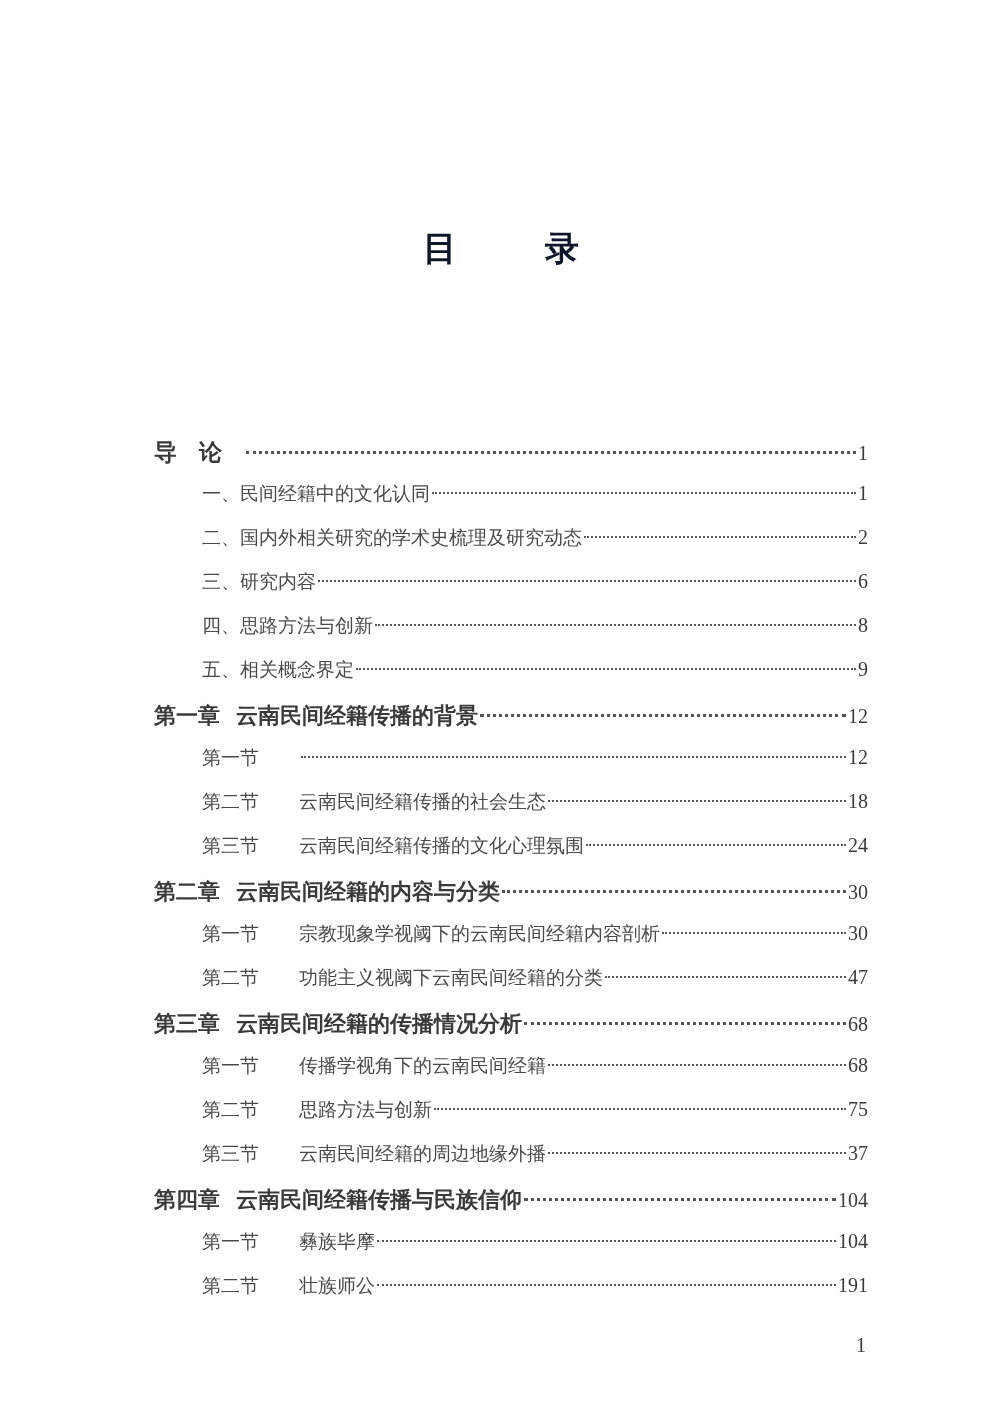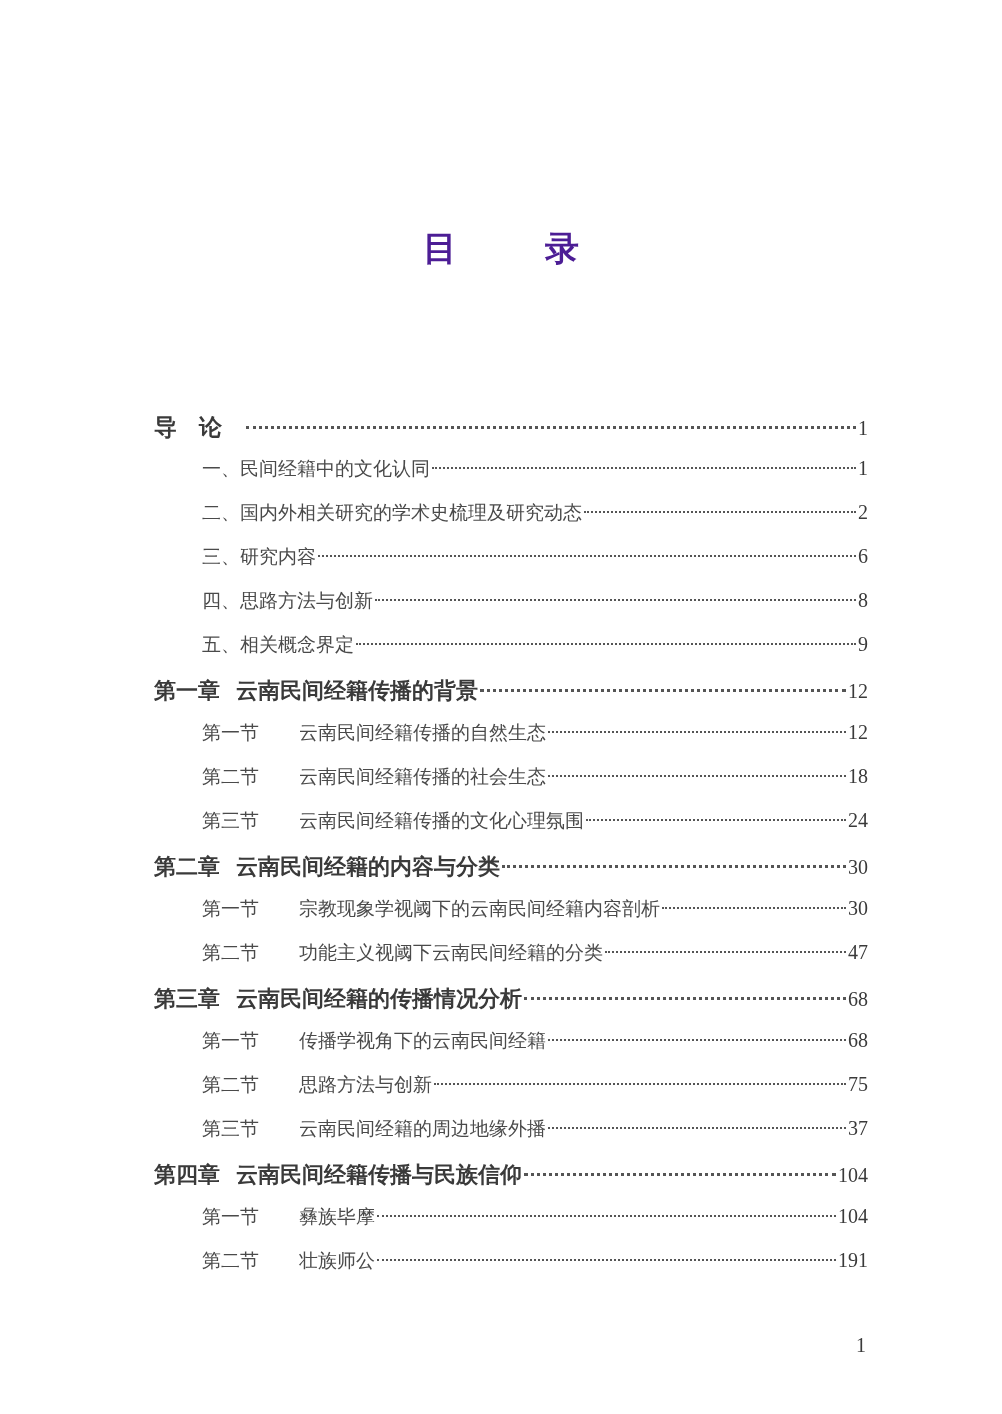--- a/index.html
+++ b/index.html
@@ -19,25 +19,25 @@
       position: absolute;
       top: 226px;
       left: 0;
       width: 1002px;
       text-align: center;
       font-family: "DejaVu Sans", "Liberation Sans", sans-serif;
       font-size: 34px;
       font-weight: bold;
       letter-spacing: 38px;
       text-indent: 38px;
-      color: #4c1d95;
+      color: #0f172a;
     }
     .toc {
       position: absolute;
-      top: 412px;
+      top: 437px;
       left: 154px;
       width: 714px;
     }
     .toc-row {
       display: flex;
       align-items: baseline;
       white-space: nowrap;
       overflow: hidden;
     }
     .toc-row.intro {
@@ -126,21 +126,20 @@
   </div>
 
   <div class="toc-row chapter">
     <span class="num">第一章</span>
     <span class="label">云南民间经籍传播的背景</span>
     <span class="leader"></span>
     <span class="page">12</span>
   </div>
   <div class="toc-row section">
     <span class="num">第一节</span>
-    <span class="label">云南民间经籍传播的自然生态</span>
     <span class="leader"></span>
     <span class="page">12</span>
   </div>
   <div class="toc-row section">
     <span class="num">第二节</span>
     <span class="label">云南民间经籍传播的社会生态</span>
     <span class="leader"></span>
     <span class="page">18</span>
   </div>
   <div class="toc-row section">

